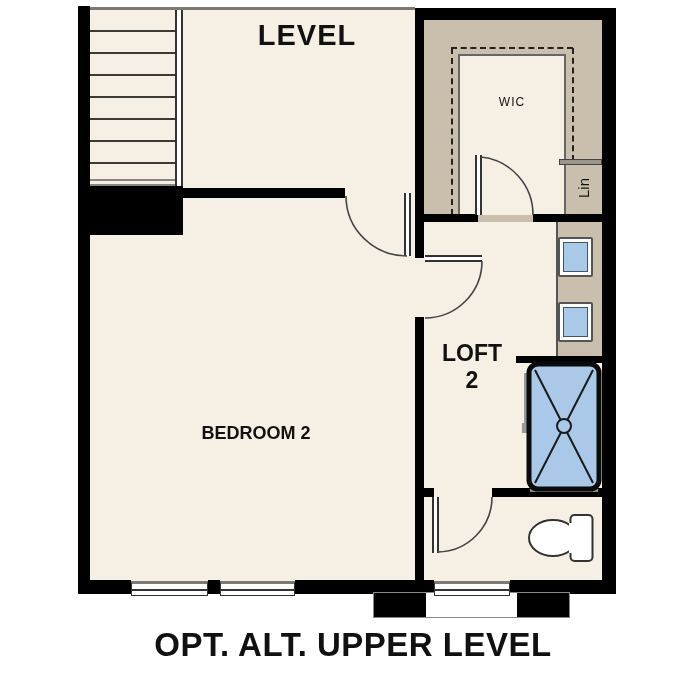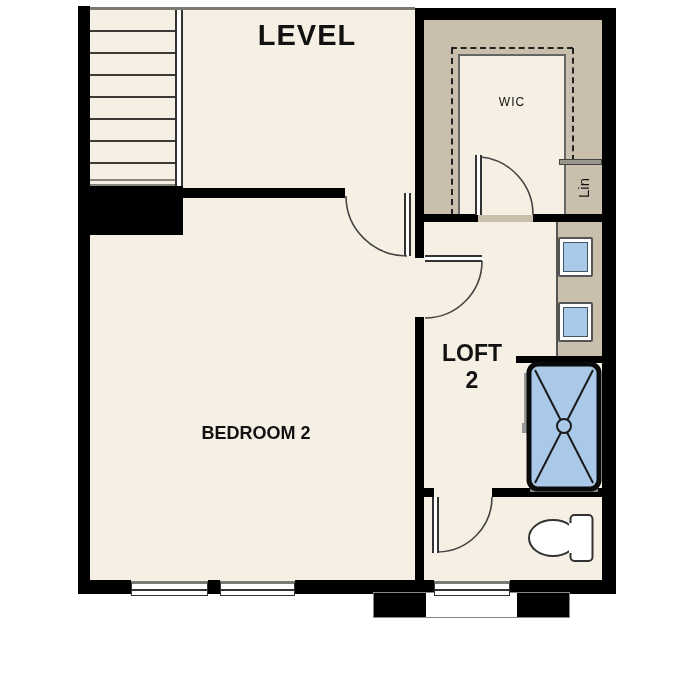--- a/index.html
+++ b/index.html
@@ -128,14 +128,15 @@
     <path d="M 0 55 A 55 55 0 0 0 54 0" fill="none" stroke="#444" stroke-width="1.6"></path>
   </svg>
 
   <div class="label" style="left:307px;top:35px;font-size:29px;letter-spacing:1px;">LEVEL</div>
   <div class="label" style="left:512px;top:102px;font-size:12px;font-weight:normal;letter-spacing:1px;">WIC</div>
   <div class="label" style="left:583px;top:188px;font-size:15px;font-weight:normal;transform:translate(-50%,-50%) rotate(-90deg);">Lin</div>
   <div class="label" style="left:256px;top:385px;font-size:18px;margin-top:48px;">BEDROOM 2</div>
   <div class="label" style="left:472px;top:353px;font-size:23px;">LOFT</div>
   <div class="label" style="left:472px;top:380px;font-size:23px;">2</div>
 
+  <div class="label" style="left:353px;top:645px;font-size:33px;letter-spacing:0.5px;">OPT. ALT. UPPER LEVEL</div>
 
 </div>
 
 </body></html>

